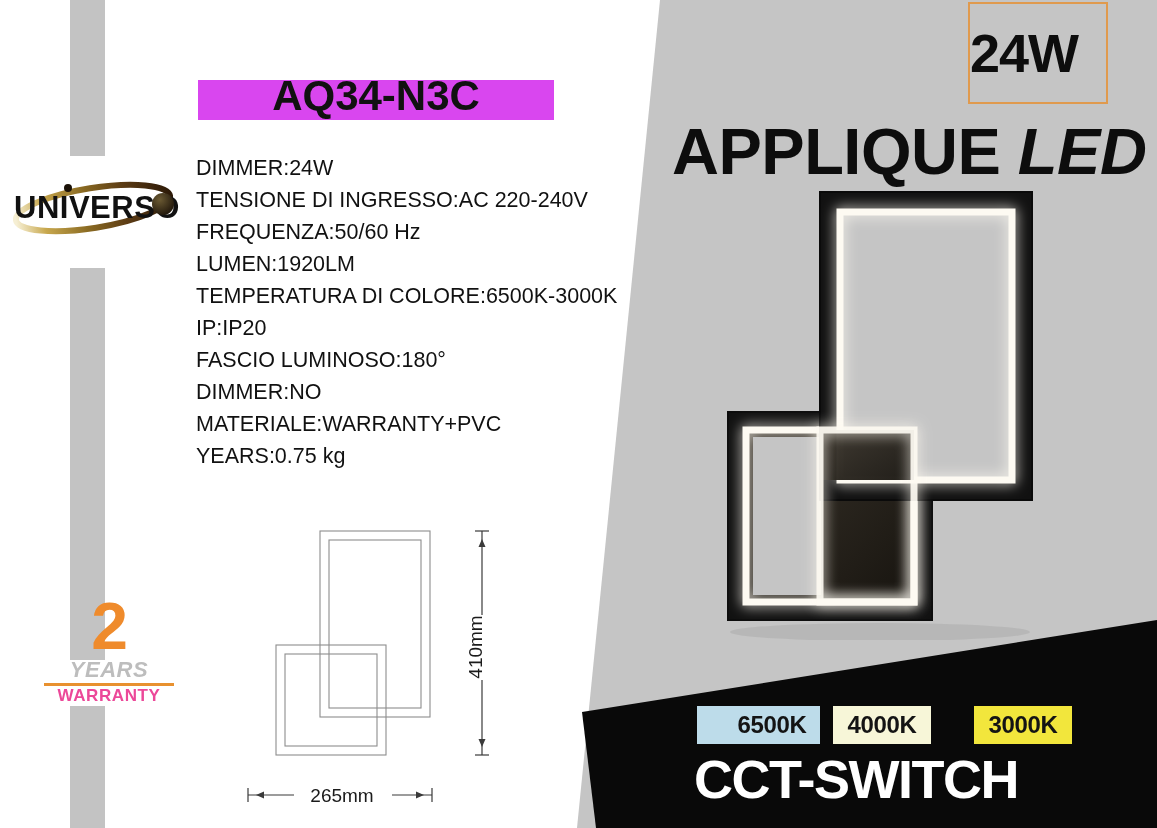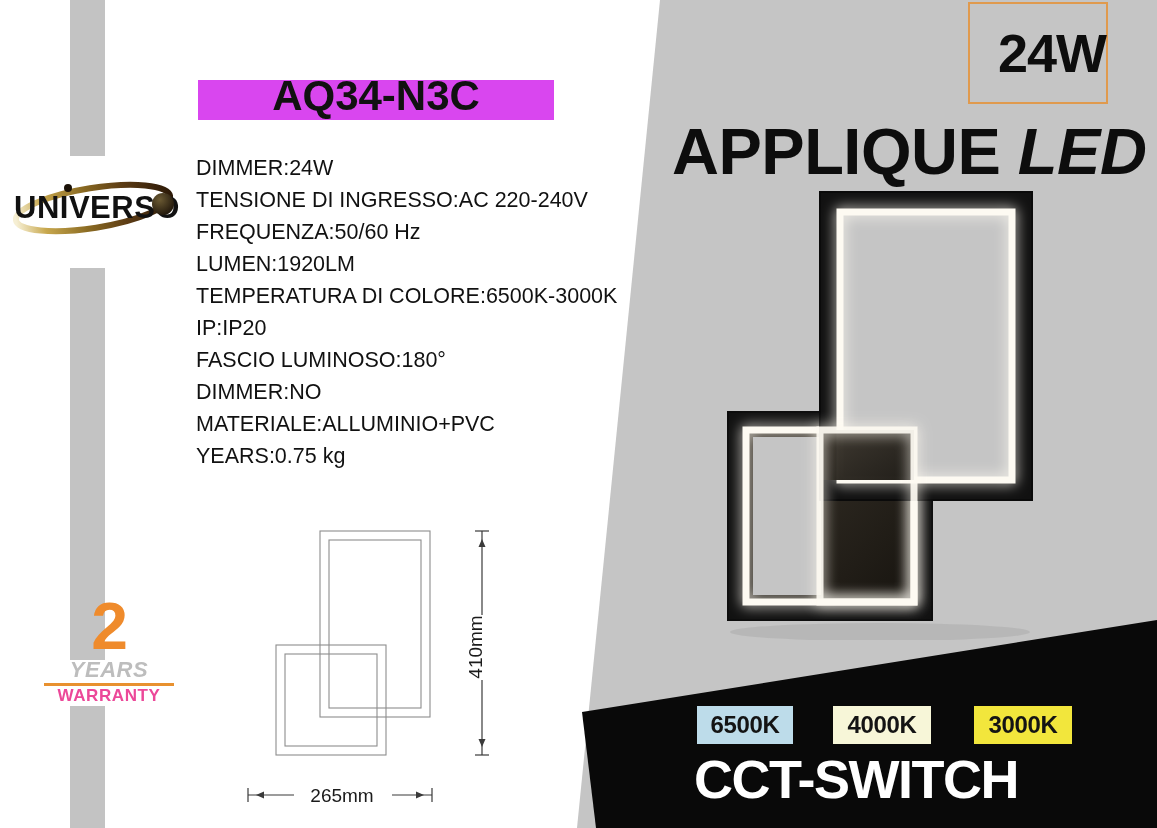--- a/index.html
+++ b/index.html
@@ -67,42 +67,42 @@
     white-space:nowrap;
   }
 
   
   .drawing{position:absolute;left:232px;top:505px;width:290px;height:320px;}
 
   
   .w-badge{
     position:absolute;left:968px;top:2px;width:140px;height:102px;
     border:2px solid #e09a4e;box-sizing:border-box;
-    display:flex;align-items:center;justify-content:flex-end;
+    display:flex;align-items:center;justify-content:flex-start;
   }
   .w-badge span{font-size:54px;font-weight:bold;color:#0d0d0d;letter-spacing:-1px;}
 
   .applique{
     position:absolute;left:672px;top:114px;width:470px;height:64px;
     font-size:65px;font-weight:bold;color:#0d0d0d;letter-spacing:-.5px;
     white-space:nowrap;
   }
   .applique i{font-style:italic;}
 
   
   .photo{position:absolute;left:700px;top:180px;width:360px;height:460px;}
 
   
   .chips{position:absolute;left:697px;top:706px;width:375px;height:38px;}
   .chip{
     position:absolute;top:0;height:38px;
     display:flex;align-items:center;justify-content:center;
     font-size:24px;font-weight:bold;color:#141414;letter-spacing:-.3px;
   }
-  .chip-6500{left:0;width:96px;background:#bddcea;}
+  .chip-6500{left:0;width:96px;background:#bddcea;padding-left:27px;}
   .chip-4000{left:136px;width:98px;background:#f7f6d8;}
   .chip-3000{left:277px;width:98px;background:#f2e63c;}
 
   .cct-switch{
     position:absolute;left:694px;top:752px;width:400px;
     font-size:54px;font-weight:bold;color:#ffffff;letter-spacing:-1.5px;
     line-height:1;white-space:nowrap;
   }
 </style>
 </head>
@@ -154,21 +154,21 @@
 
   <div class="specs">
     <div>DIMMER:24W</div>
     <div>TENSIONE DI INGRESSO:AC 220-240V</div>
     <div>FREQUENZA:50/60 Hz</div>
     <div>LUMEN:1920LM</div>
     <div>TEMPERATURA DI COLORE:6500K-3000K</div>
     <div>IP:IP20</div>
     <div>FASCIO LUMINOSO:180°</div>
     <div>DIMMER:NO</div>
-    <div>MATERIALE:ALLUMINIO+PVC</div>
+    <div>MATERIALE:WARRANTY+PVC</div>
     <div>YEARS:0.75 kg</div>
   </div>
 
   <div class="drawing">
     <svg width="290" height="320" viewBox="0 0 290 320" xmlns="http://www.w3.org/2000/svg">
       <g fill="none" stroke="#8d8d8d" stroke-width="1.1">
 
         <rect x="88" y="26" width="110" height="186"></rect>
         <rect x="97" y="35" width="92" height="168"></rect>
 

